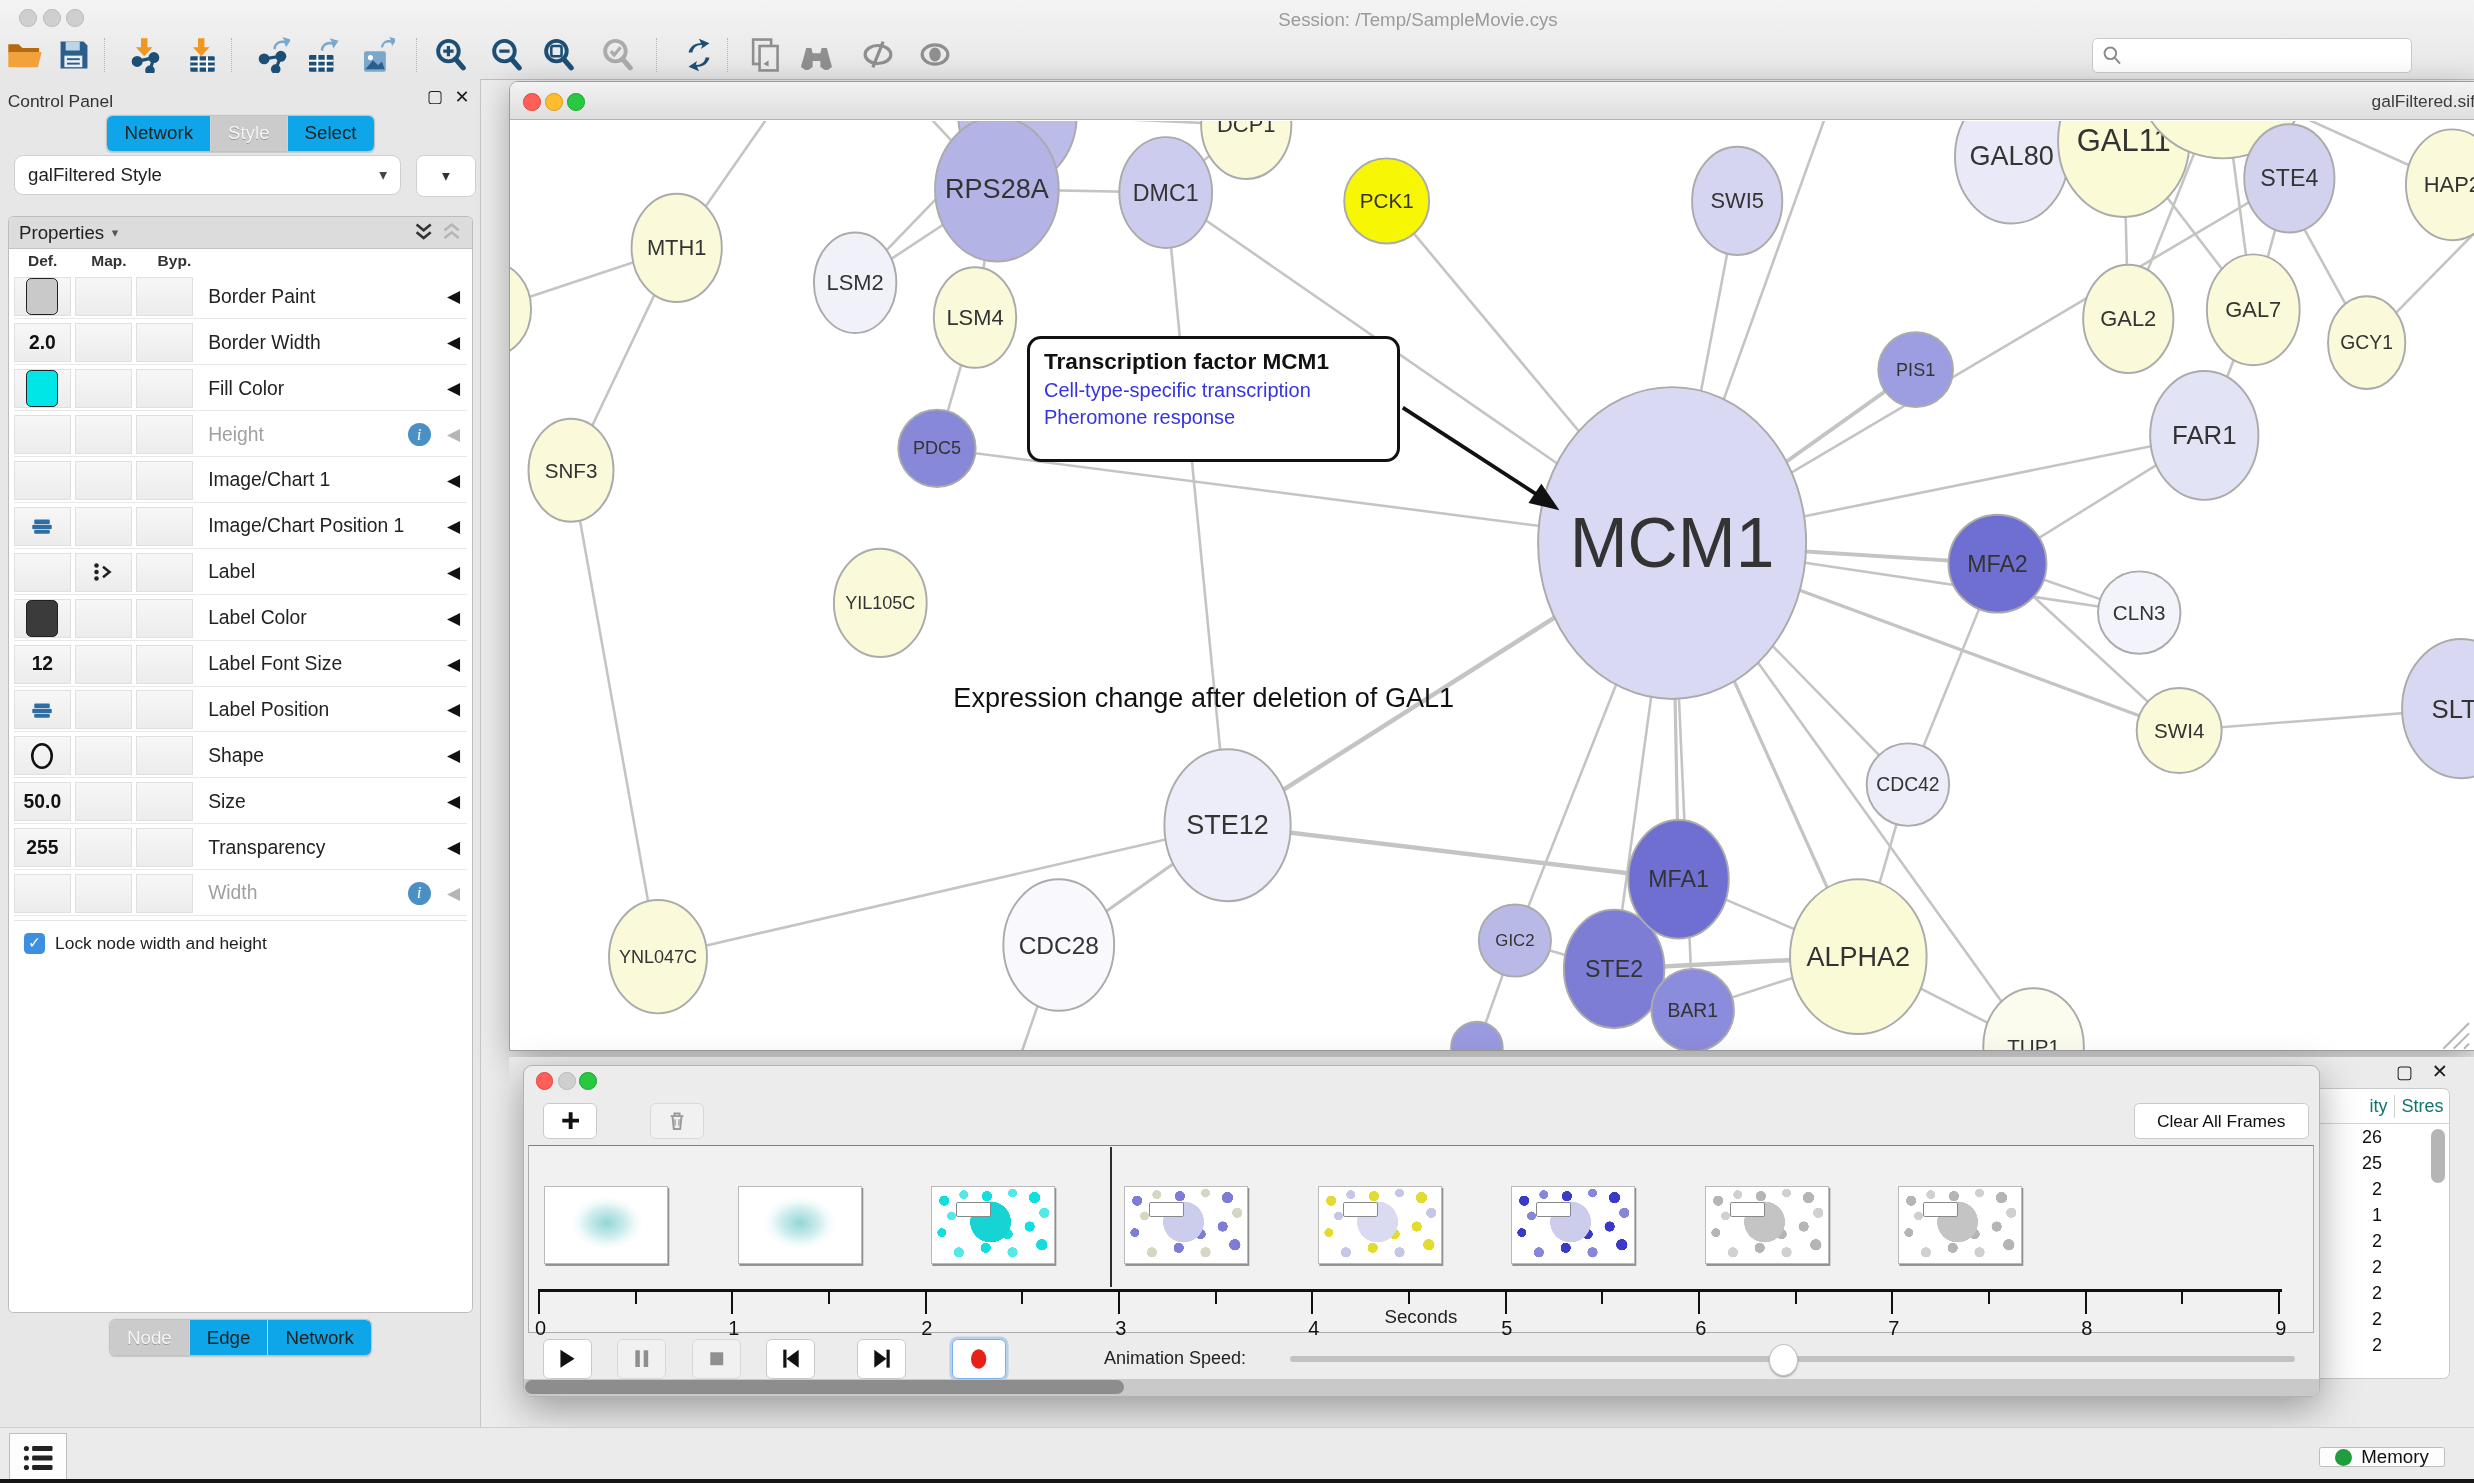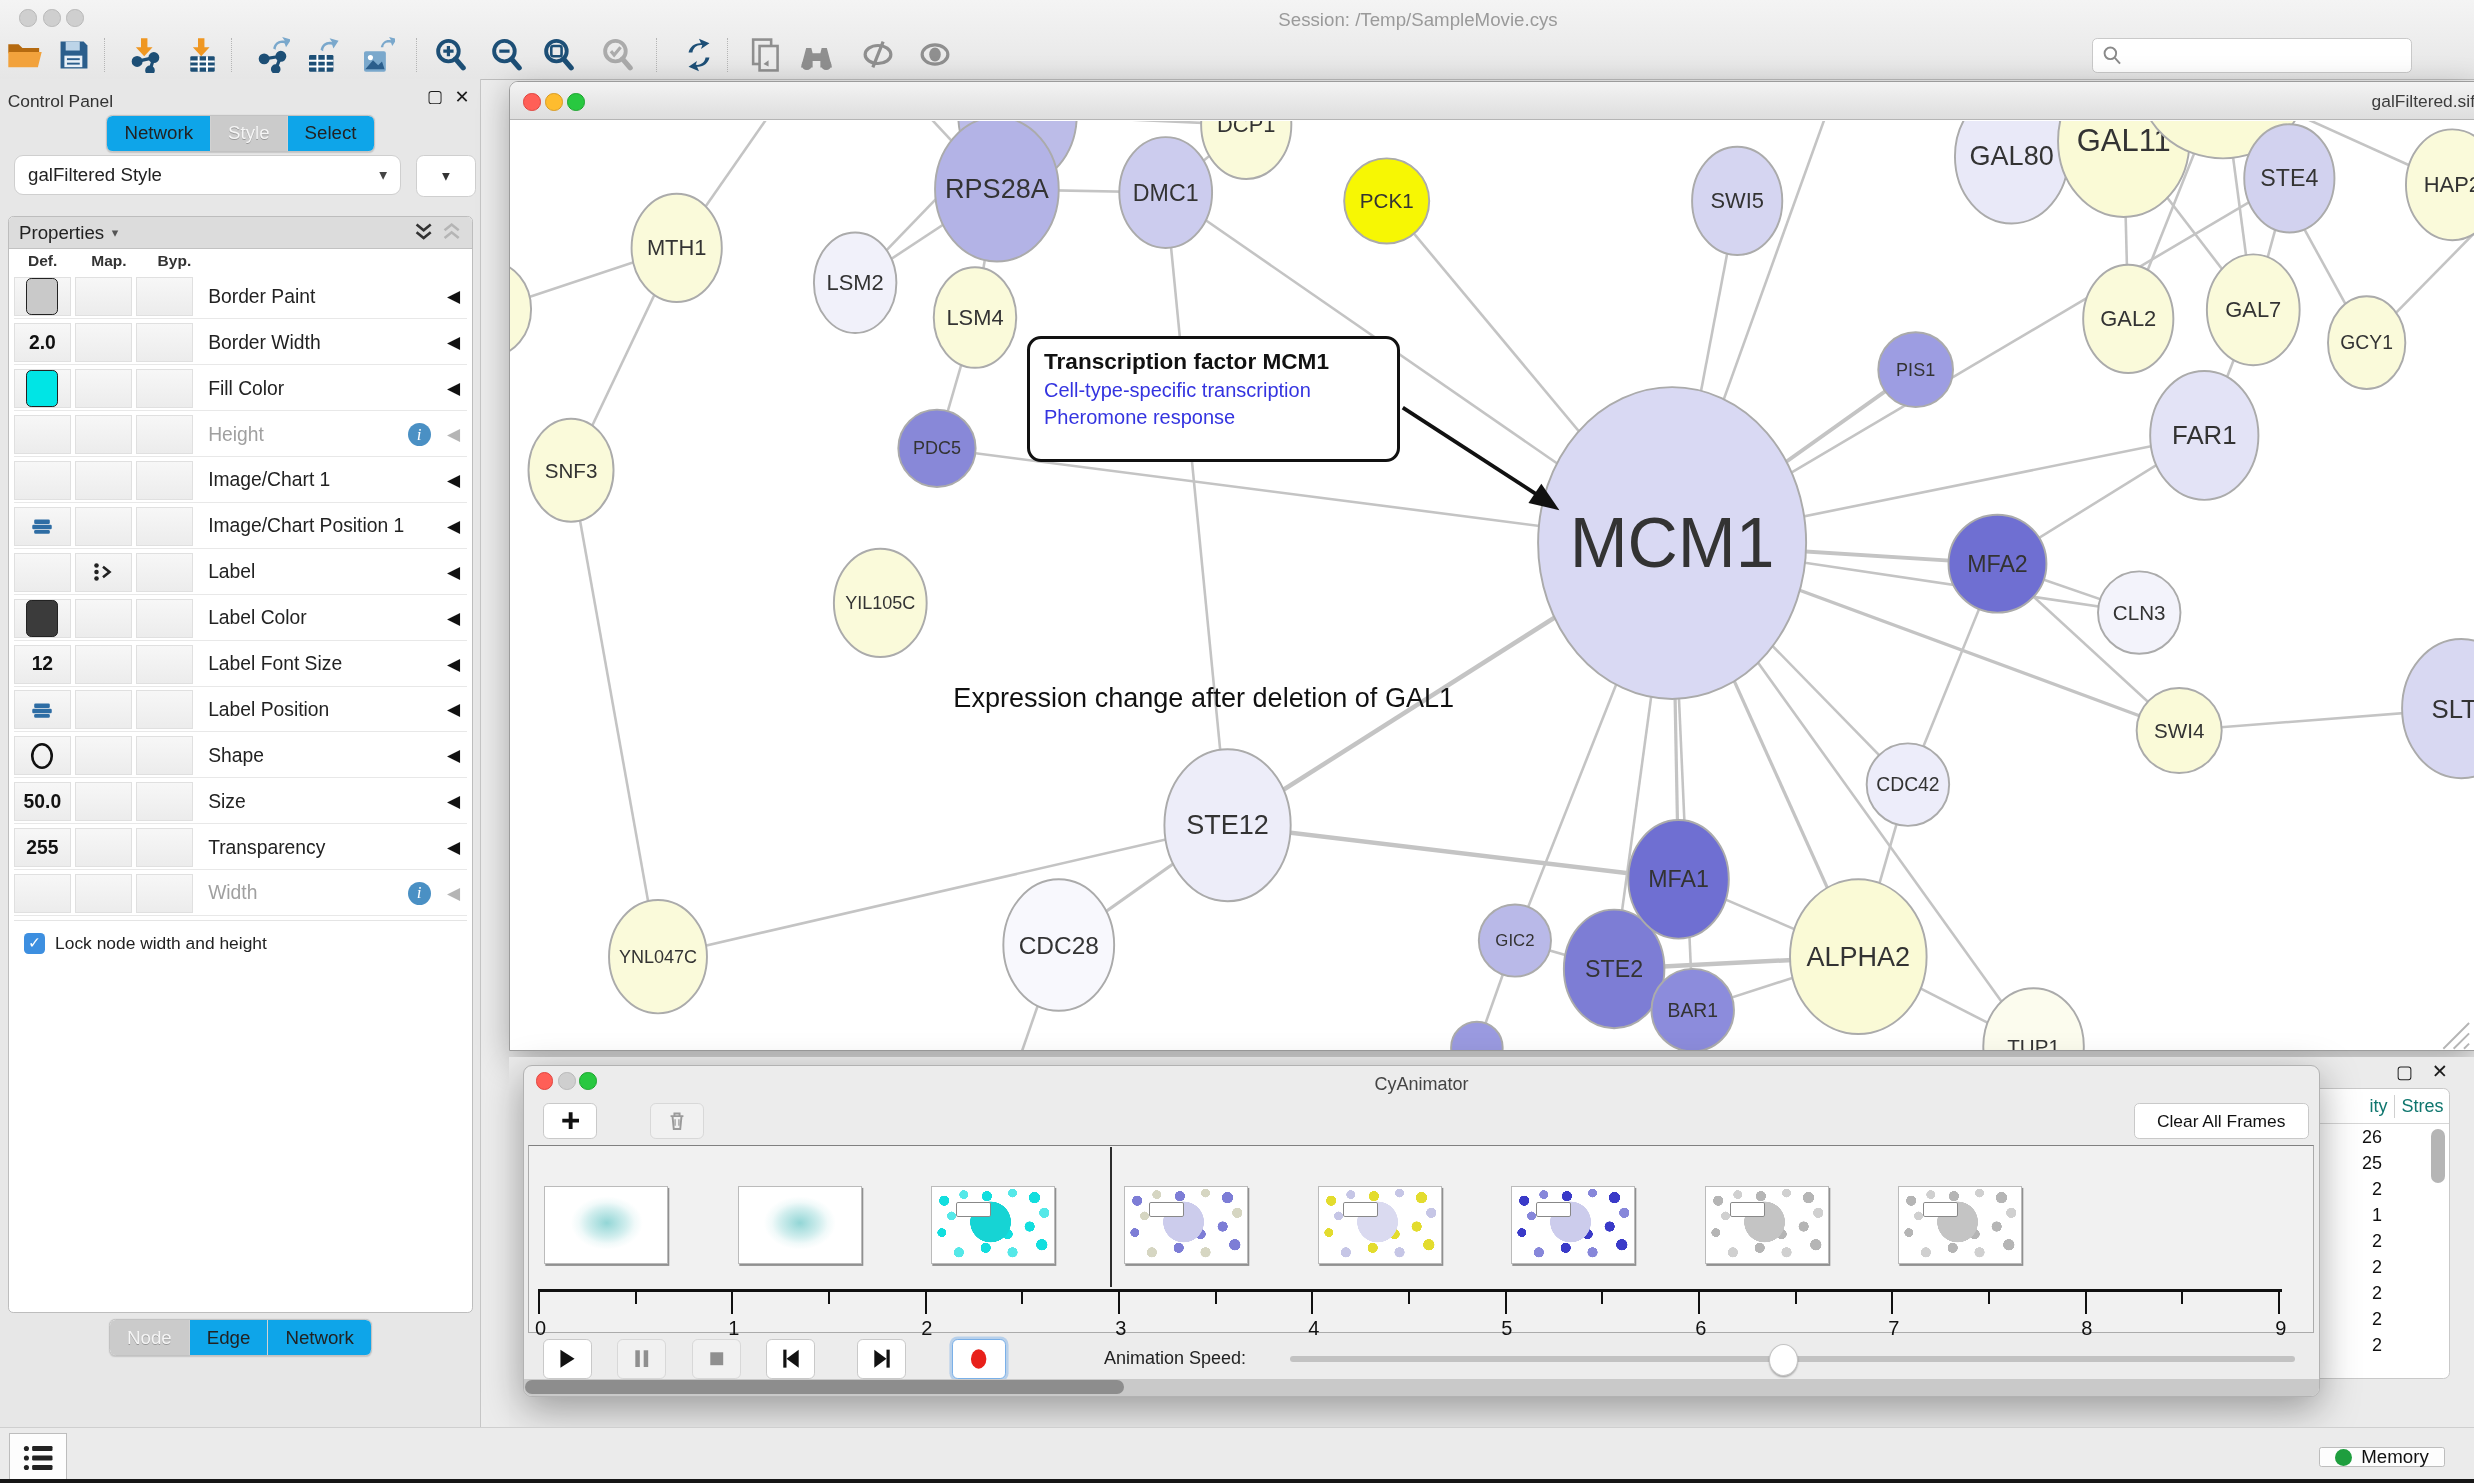--- a/index.html
+++ b/index.html
@@ -753,36 +753,36 @@
     <div class="mt-scroll">
         <div class="mt-thumb"></div>
       </div>
   </div>
 </div>
 
 <div class="anim">
   <span class="tl red" style="left:11.6px;top:6.4px;"></span>
   <span class="tl gray" style="left:34px;top:6.4px;"></span>
   <span class="tl green" style="left:55px;top:6.4px;"></span>
-  <div class="anim-title">CyAnimator</div>
 
   <div class="abtn" style="left:19.3px;top:37px;width:54px;height:36px;">
     <svg width="19.3" height="19.3" viewBox="0 0 30 30">
         <path d="M12 2h6v10h10v6H18v10h-6V18H2v-6h10z" fill="#111"></path>
       </svg>
   </div>
   <div class="abtn disabled" style="left:126px;top:37px;width:54px;height:36px;">
     <svg width="18" height="20.6" viewBox="0 0 28 32">
         <path d="M4 8h20M10 8V4h8v4M7 8l2 20h10l2-20" fill="none" stroke="#9a9a9a" stroke-width="3"></path>
         <path d="M11 13v10M17 13v10" stroke="#9a9a9a" stroke-width="2"></path>
       </svg>
   </div>
   <div class="clearbtn">Clear All Frames</div>
 
   <div class="timeline" id="timeline">
+    <div class="seconds-label" style="bottom:3.9px;">Seconds</div>
   <div class="frame f-teal" style="left: 15.5px;">
         <div class="art"></div>
       </div>
       <div class="frame f-teal" style="left: 209px;">
         <div class="art"></div>
       </div>
       <div class="frame f-cyan zoomed" style="left: 402px;">
         <div class="art"></div>
       </div>
       <div class="frame f-purple zoomed" style="left: 595px;">

